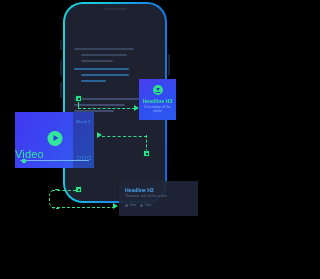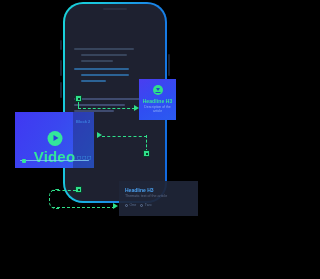--- a/index.html
+++ b/index.html
@@ -46,22 +46,22 @@
           line-height:4.2px;color:#8fb4f5;}
 
   
   .card-video{left:15px;top:112px;width:79px;height:56px;
               background:linear-gradient(120deg,#4038f2 0%,#3a47f0 45%,#2f63ef 100%);}
   .play{position:absolute;left:50%;top:19px;transform:translateX(-50%);
         width:15px;height:15px;border-radius:50%;background:#33e69b;}
   .play:after{content:"";position:absolute;left:6px;top:4px;width:0;height:0;
         border-top:3.5px solid transparent;border-bottom:3.5px solid transparent;
         border-left:5.5px solid #2b3ae0;}
-  .vlabel{position:absolute;left:0;right:0;top:36px;text-align:center;font-size:15px;
-          font-weight:bold;color:#33e69b;letter-spacing:.2px;}
+  .vlabel{position:absolute;left:0;right:0;top:36px;text-align:left;font-size:11px;
+          font-weight:normal;color:#33e69b;letter-spacing:.2px;}
   .vbar{position:absolute;left:5px;right:5px;bottom:7px;height:1.5px;border-radius:1px;
         background:#8ad8f7;opacity:.75;}
   .vknob{position:absolute;left:7px;bottom:5.5px;width:4px;height:4px;border-radius:1px;
         background:#33e69b;}
   
   .vslab{position:absolute;left:58px;top:0;width:21px;height:56px;background:rgba(18,22,40,.30);}
   .vslab .lbl{position:absolute;left:3px;top:7px;font-size:4px;color:#3b7fe0;font-weight:bold;}
   .vslab .dots{position:absolute;left:4px;bottom:8px;font-size:5px;color:#3fb0f0;letter-spacing:1px;}
 
   

